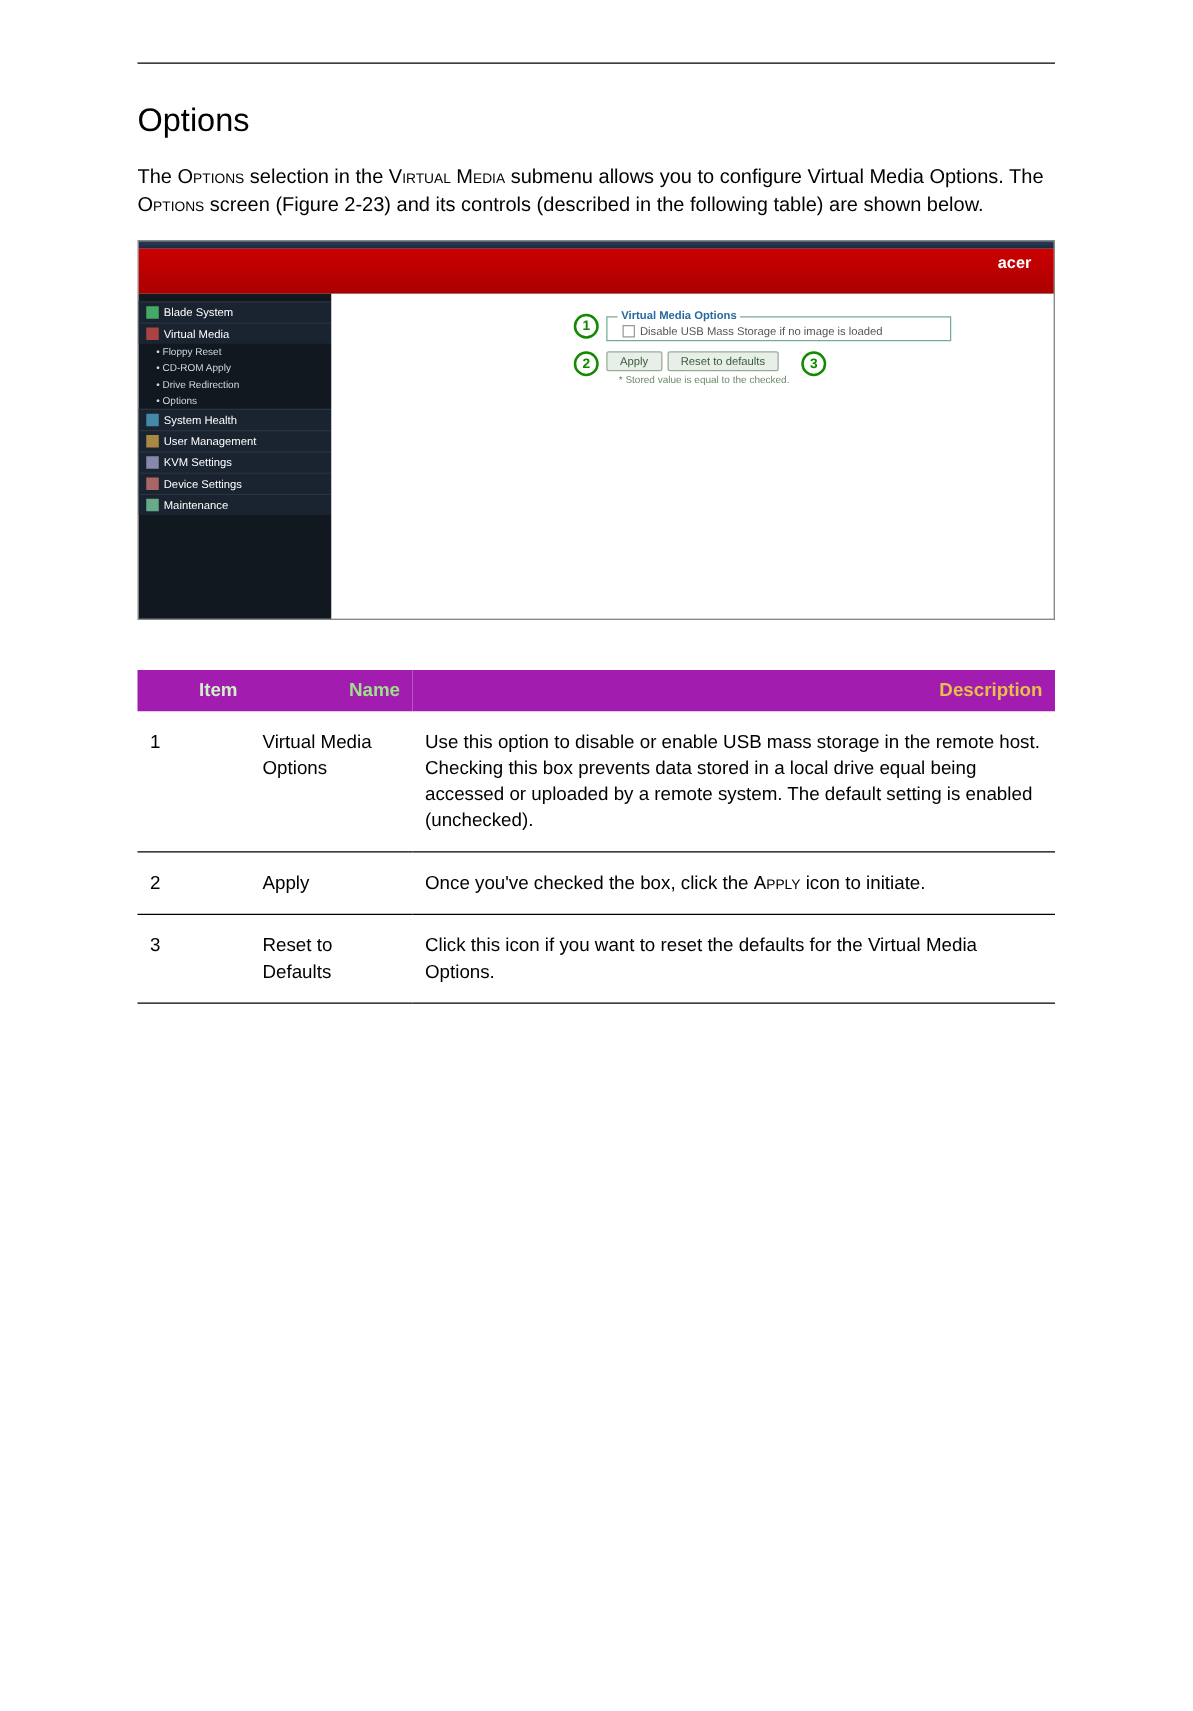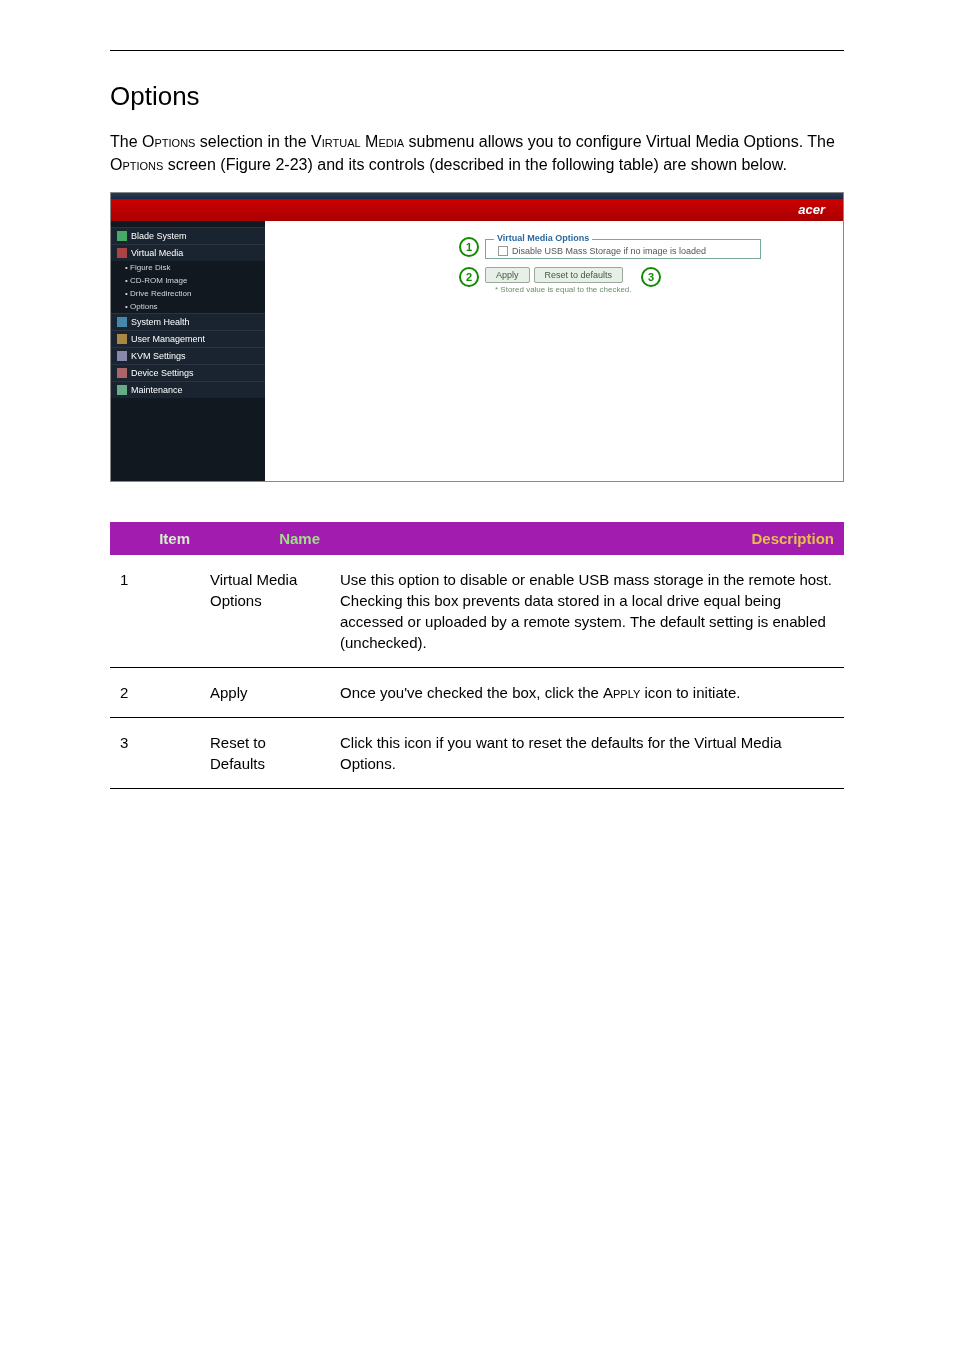--- a/index.html
+++ b/index.html
@@ -40,25 +40,24 @@
   .shotwrap {
     border: 1px solid #888;
     background: #fff;
     margin-bottom: 40px;
   }
   .shot-top {
     height: 6px;
     background: linear-gradient(#2a3b57,#1a2740);
   }
   .shot-brand {
-    height: 22px;
+    height: 36px;
     background: linear-gradient(#c00,#a00);
     text-align: right;
     color: #fff;
-    font-style: italic;
     font-weight: bold;
     font-size: 13px;
     padding-right: 18px;
     line-height: 22px;
     font-family: Arial, sans-serif;
   }
   .shot-body {
     display: flex;
     background: #111820;
     min-height: 260px;
@@ -204,22 +203,22 @@
     <div class="shot-body">
       <div class="sidebar">
         <div class="side-item">
           <span class="side-icon" style="background:#4a6;"></span>
           <span>Blade System</span>
         </div>
         <div class="side-item">
           <span class="side-icon" style="background:#a44;"></span>
           <span>Virtual Media</span>
         </div>
-        <div class="side-sub">• <span>Figure Disk</span></div>
-        <div class="side-sub">• <span>CD-ROM Image</span></div>
+        <div class="side-sub">• <span>Floppy Reset</span></div>
+        <div class="side-sub">• <span>CD-ROM Apply</span></div>
         <div class="side-sub">• <span>Drive Redirection</span></div>
         <div class="side-sub">• <span>Options</span></div>
         <div class="side-item">
           <span class="side-icon" style="background:#48a;"></span>
           <span>System Health</span>
         </div>
         <div class="side-item">
           <span class="side-icon" style="background:#a84;"></span>
           <span>User Management</span>
         </div>

